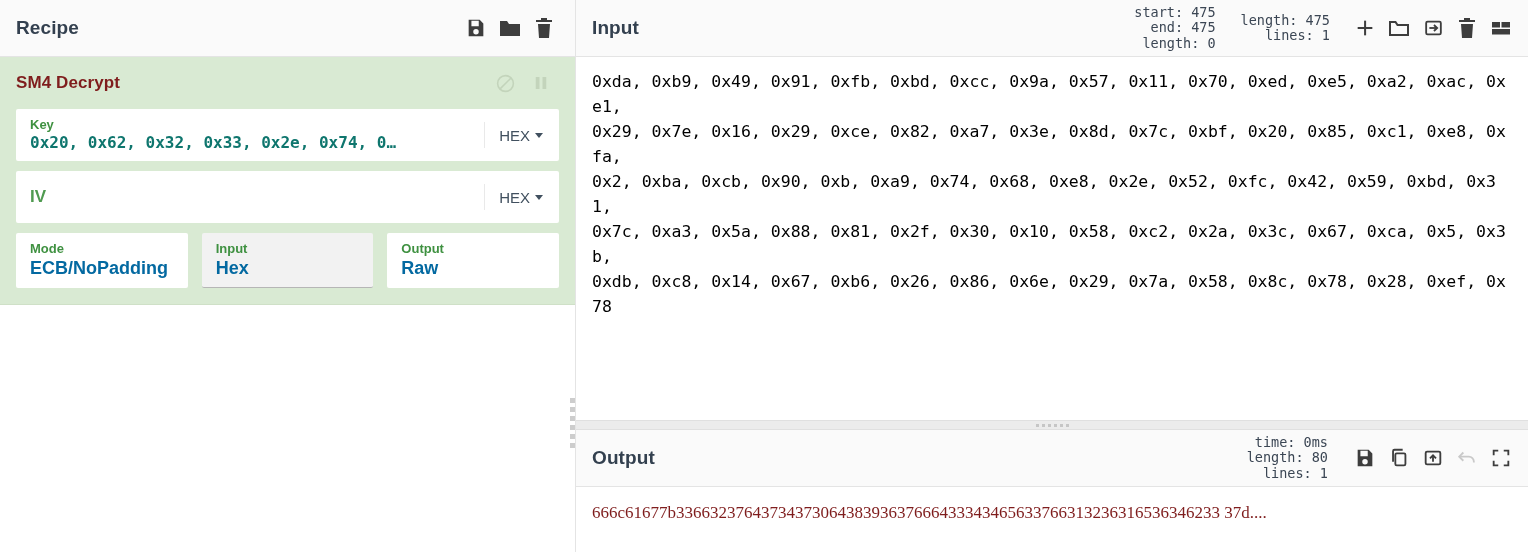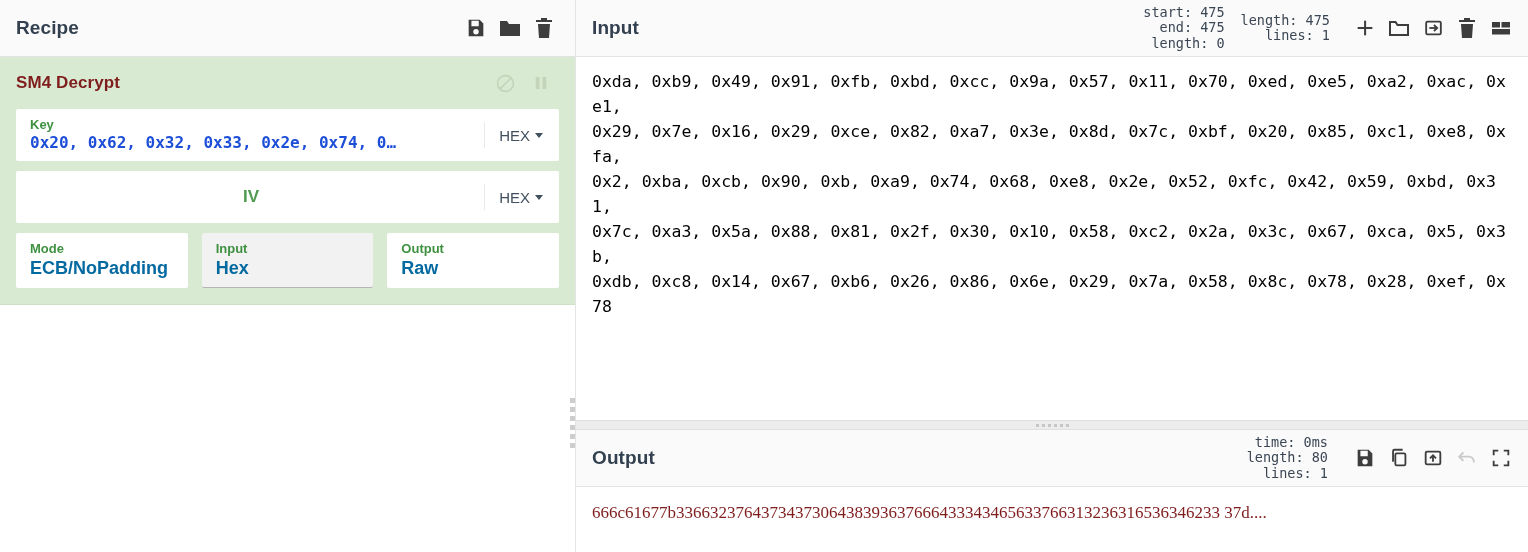--- a/index.html
+++ b/index.html
@@ -59,27 +59,26 @@
     background: #fff; border: none; border-radius: 2px;
     position: relative; display: flex; align-items: stretch;
   }
   .field-main { padding: 8px 12px 7px 14px; flex: 1 1 auto; min-width: 0; font-weight: bold; }
   .field-label {
     font-size: 13px; color: #3f9141; line-height: 15px;
     white-space: nowrap;
   }
   .field-value {
     font-family: "DejaVu Sans Mono", monospace;
-    font-size: 16px; color: #1d4ed8; line-height: 22px;
+    font-size: 16px; color: #0f766e; line-height: 22px;
     white-space: nowrap; overflow: hidden;
   }
   .field-placeholder {
     font-size: 17px; color: #4f9a50; line-height: 30px;
     font-family: "Liberation Sans", sans-serif;
-    text-align: center;
   }
   .field-toggle {
     display: flex; align-items: center; gap: 5px;
     padding: 0 16px 0 14px;
     border-left: 1px solid #e9e9e9;
     font-size: 15px; color: #41505f; cursor: pointer;
     align-self: center; height: 26px;
   }
   .caret {
     width: 0; height: 0; border-left: 4px solid transparent;
@@ -99,21 +98,21 @@
   #input-pane { display: flex; flex-direction: column; height: 420px; flex: none; min-width: 0; }
   #input-head { padding-right: 10px; }
   #input-head .panel-title { margin-right: auto; }
 
   .counters {
     font-family: "DejaVu Sans Mono", monospace;
     font-size: 13.5px; line-height: 15.5px; color: #3b4654;
     white-space: pre; text-align: center;
     margin-left: 18px;
   }
-  .counters.two { margin-left: 16px; }
+  .counters.two { margin-left: 25px; }
 
   #input-text {
     flex: 1 1 auto; background: #fff;
     padding: 12px 16px 0 16px;
     font-family: "DejaVu Sans Mono", monospace;
     font-size: 16.5px; line-height: 25px;
     color: #000000; white-space: pre-wrap;
     word-break: break-all; overflow: hidden;
   }
 

